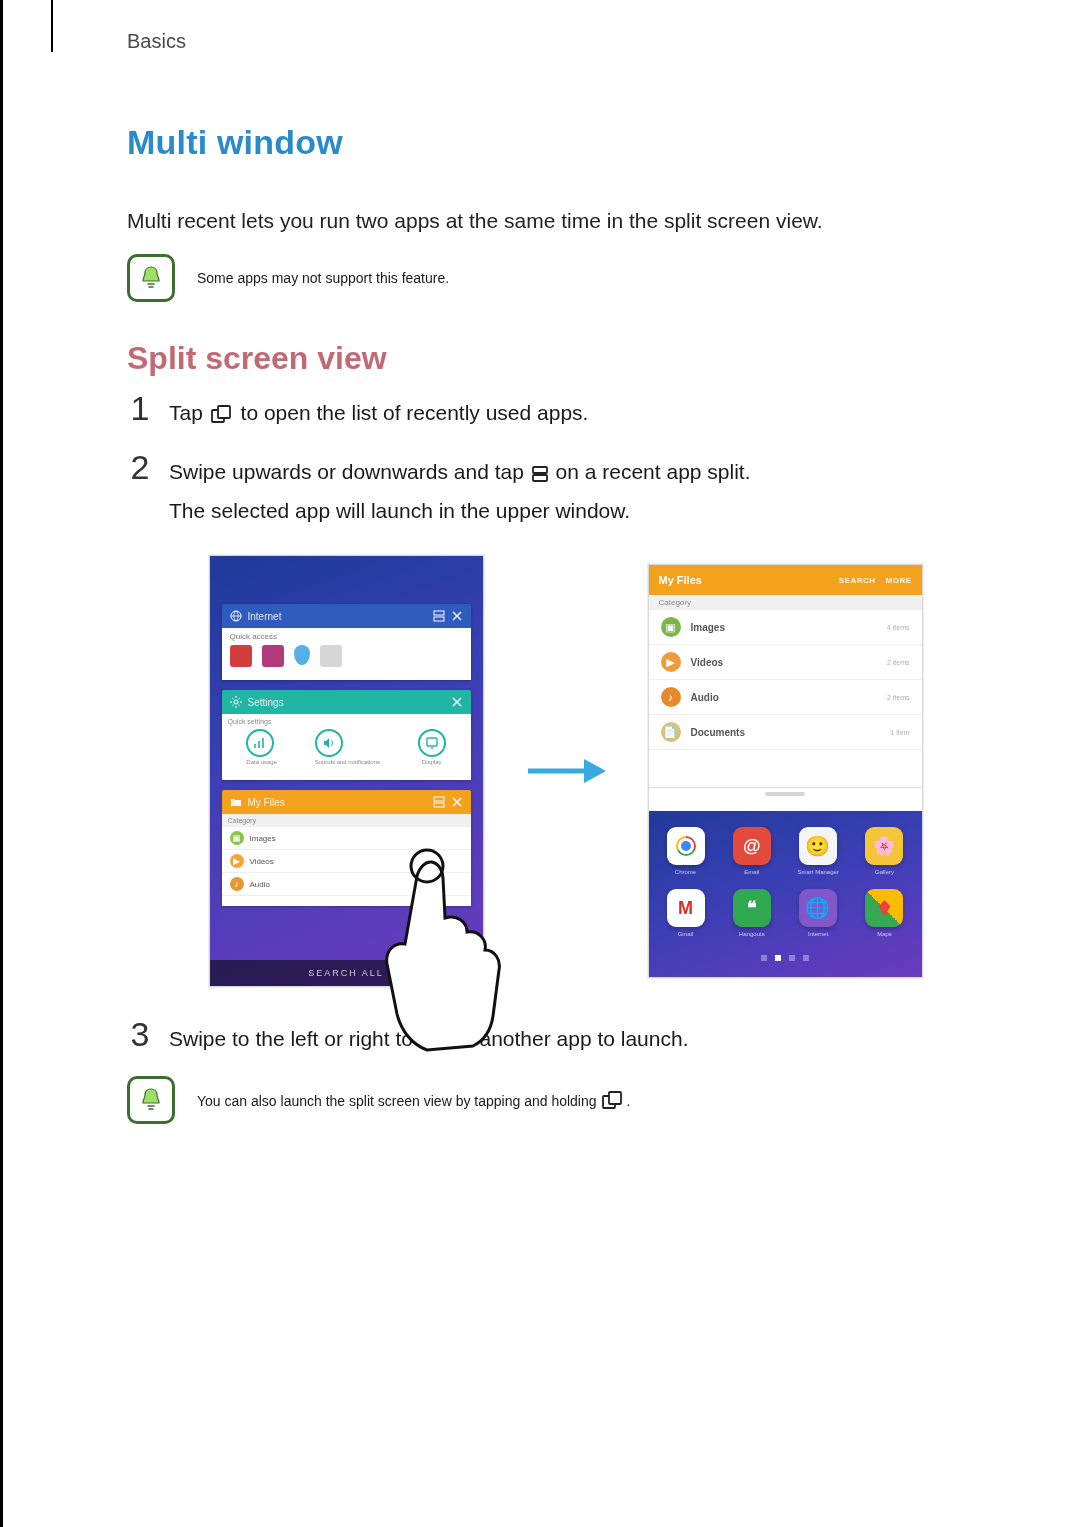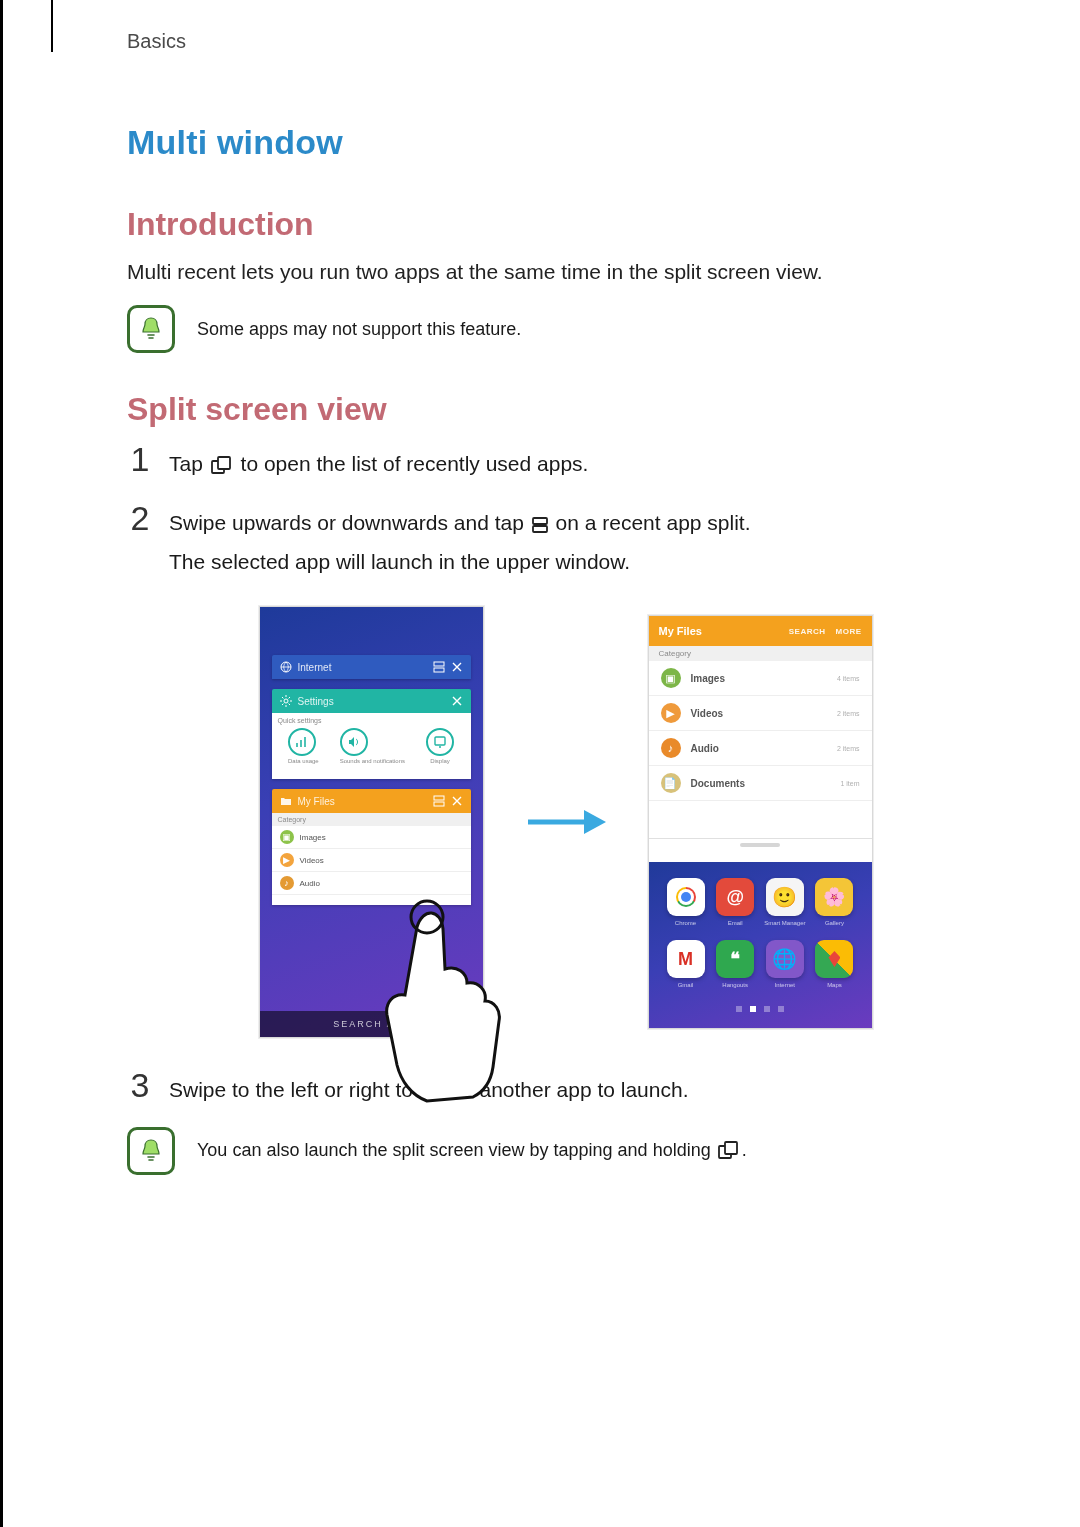--- a/index.html
+++ b/index.html
@@ -83,21 +83,21 @@
     margin: 4px 0 38px 0;
   }
   .note-icon {
     width: 48px; height: 48px;
     border: 3px solid #3a6f2f;
     border-radius: 10px;
     display: flex; align-items: center; justify-content: center;
     flex: 0 0 auto;
   }
   .note-icon svg { display: block; }
-  .note-text { font-size: 18px; text-align: center; }
+  .note-text { font-size: 14px; text-align: center; }
 
   ol.steps { list-style: none; margin: 0; padding: 0; }
   ol.steps > li {
     display: flex;
     align-items: flex-start;
     gap: 16px;
     margin: 10px 0 20px 0;
   }
   .step-num {
     font-size: 34px;
@@ -123,21 +123,21 @@
   .inline-icon svg { display: block; }
 
   .figure {
     display: flex;
     align-items: center;
     justify-content: center;
     gap: 40px;
     margin: 28px auto 20px auto;
   }
   .phone-frame {
-    width: 225px;
+    width: 275px;
     border: 1px solid var(--figure-frame);
     box-shadow: 0 0 0 1px #eee;
     flex: 0 0 auto;
     position: relative;
     gap: 12px;
   }
   .phone-a { height: 432px; }
   .phone-b { height: 414px; }
   .wallpaper {
     position: absolute; inset: 0;
@@ -297,21 +297,20 @@
 <body>
 
 <div class="page">
   <div class="inner-rule"></div>
   <div class="content">
 
     <div class="running-head">Basics</div>
 
     <h1 class="main-title">Multi window</h1>
 
-    <h2 class="subheading">Introduction</h2>
     <p class="body">Multi recent lets you run two apps at the same time in the split screen view.</p>
 
     <div class="note">
       <div class="note-icon">
         <svg width="28" height="28" viewBox="0 0 28 28">
           <path d="M14 3 C18 3 20 6 20 9 C20 12 22 13 22 17 L6 17 C6 13 8 12 8 9 C8 6 10 3 14 3 Z" fill="#9fde67" stroke="#3a6f2f" stroke-width="1.2"></path>
           <path d="M11 20 L17 20 M12 23 L16 23" stroke="#3a6f2f" stroke-width="1.6" stroke-linecap="round"></path>
         </svg>
       </div>
       <div class="note-text">Some apps may not support this feature.</div>
@@ -369,20 +368,29 @@
                     <rect x="1" y="1" width="10" height="4" fill="none" stroke="#fff" stroke-width="1"></rect>
                     <rect x="1" y="7" width="10" height="4" fill="none" stroke="#fff" stroke-width="1"></rect>
                   </svg>
               </span>
               <span class="mini">
                 <svg width="10" height="10" viewBox="0 0 10 10">
                     <path d="M1 1 L9 9 M9 1 L1 9" stroke="#fff" stroke-width="1.4"></path>
                   </svg>
               </span>
             </div>
+            <div class="card-body">
+              <div class="label">Quick access</div>
+              <div class="icon-row">
+                <div class="chip-sq red"></div>
+                <div class="chip-sq mag"></div>
+                <div class="chip-drop"></div>
+                <div class="chip-sq grey"></div>
+              </div>
+            </div>
           </div>
 
           <div class="card settings">
             <div class="card-head">
               <span class="mini">
                 <svg width="12" height="12" viewBox="0 0 12 12">
                     <circle cx="6" cy="6" r="2" fill="none" stroke="#fff" stroke-width="1"></circle>
                     <path d="M6 0v2M6 10v2M0 6h2M10 6h2M2 2l1.4 1.4M8.6 8.6L10 10M10 2 8.6 3.4M3.4 8.6 2 10" stroke="#fff" stroke-width="1"></path>
                   </svg>
               </span>

